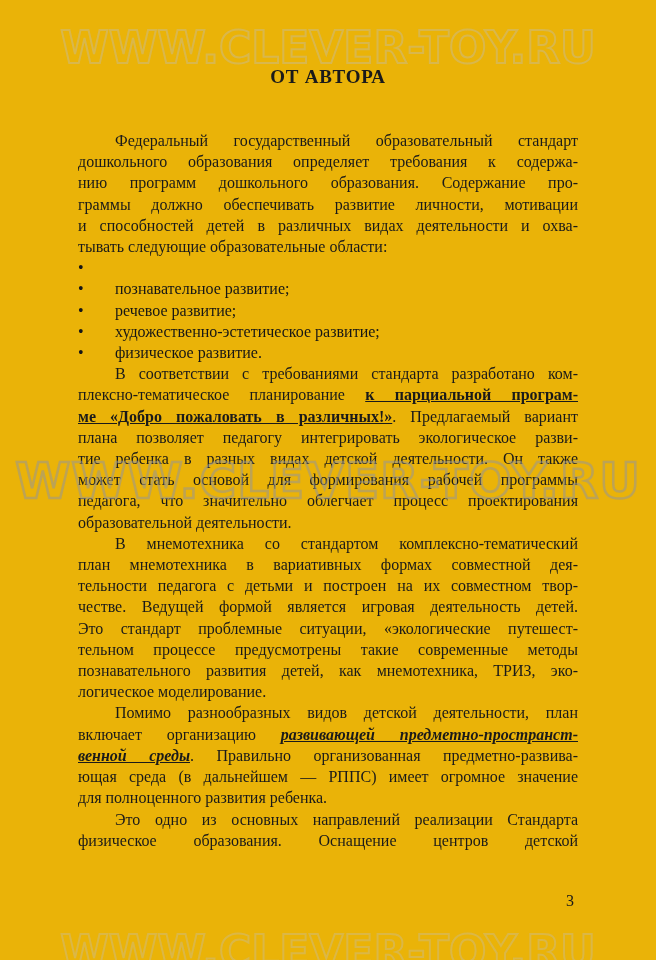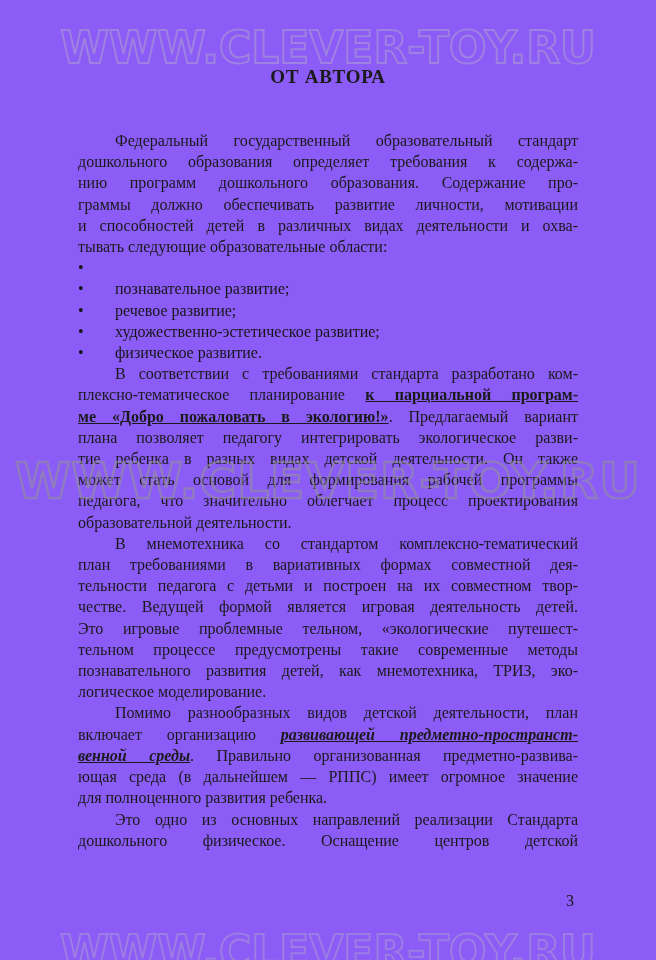--- a/index.html
+++ b/index.html
@@ -4,21 +4,21 @@
 <style>
   html, body { margin: 0; padding: 0; }
   body {
     width: 656px; height: 960px;
     background: #ffffff;
     font-family: "Liberation Serif", serif;
   }
   .sheet {
     position: relative;
     width: 656px; height: 960px;
-    background: #8b5cf6;
+    background: #eab308;
     overflow: hidden;
     color: #161616;
   }
   .title {
     position: absolute;
     top: 66px; left: 0; width: 656px;
     margin: 0;
     text-align: center;
     font-size: 19px;
     font-weight: 700;
@@ -95,38 +95,38 @@
       <div class="bullet-line">
         <span class="bullet">•</span>
         <span class="bullet-text">художественно-эстетическое развитие;</span>
       </div>
       <div class="bullet-line">
         <span class="bullet">•</span>
         <span class="bullet-text">физическое развитие.</span>
       </div>
       <div class="line first"><span>В соответствии с требованиями стандарта разработано ком-</span></div>
       <div class="line"><span>плексно-тематическое планирование </span><span class="b ">к парциальной програм-</span></div>
-      <div class="line"><span class="b ">ме «Добро пожаловать в экологию!»</span><span>. Предлагаемый вариант</span></div>
+      <div class="line"><span class="b ">ме «Добро пожаловать в различных!»</span><span>. Предлагаемый вариант</span></div>
       <div class="line"><span>плана позволяет педагогу интегрировать экологическое разви-</span></div>
       <div class="line"><span>тие ребенка в разных видах детской деятельности. Он также</span></div>
       <div class="line"><span>может стать основой для формирования рабочей программы</span></div>
       <div class="line"><span>педагога, что значительно облегчает процесс проектирования</span></div>
       <div class="line last"><span>образовательной деятельности.</span></div>
       <div class="line first"><span>В мнемотехника со стандартом комплексно-тематический</span></div>
-      <div class="line"><span>план требованиями в вариативных формах совместной дея-</span></div>
+      <div class="line"><span>план мнемотехника в вариативных формах совместной дея-</span></div>
       <div class="line"><span>тельности педагога с детьми и построен на их совместном твор-</span></div>
       <div class="line"><span>честве. Ведущей формой является игровая деятельность детей.</span></div>
-      <div class="line"><span>Это игровые проблемные тельном, «экологические путешест-</span></div>
+      <div class="line"><span>Это стандарт проблемные ситуации, «экологические путешест-</span></div>
       <div class="line"><span>тельном процессе предусмотрены такие современные методы</span></div>
       <div class="line"><span>познавательного развития детей, как мнемотехника, ТРИЗ, эко-</span></div>
       <div class="line last"><span>логическое моделирование.</span></div>
       <div class="line first"><span>Помимо разнообразных видов детской деятельности, план</span></div>
       <div class="line"><span>включает организацию </span><span class="b i">развивающей предметно-пространст-</span></div>
       <div class="line"><span class="b i">венной среды</span><span>. Правильно организованная предметно-развива-</span></div>
       <div class="line"><span>ющая среда (в дальнейшем — РППС) имеет огромное значение</span></div>
       <div class="line last"><span>для полноценного развития ребенка.</span></div>
       <div class="line first"><span>Это одно из основных направлений реализации Стандарта</span></div>
-      <div class="line"><span>дошкольного физическое. Оснащение центров детской</span></div>
+      <div class="line"><span>физическое образования. Оснащение центров детской</span></div>
     </div>
   <div class="watermark wm-mid">WWW.CLEVER-TOY.RU</div>
   <div class="watermark wm-bottom">WWW.CLEVER-TOY.RU</div>
   <div class="page-number">3</div>
 </div>
 
 </body></html>

